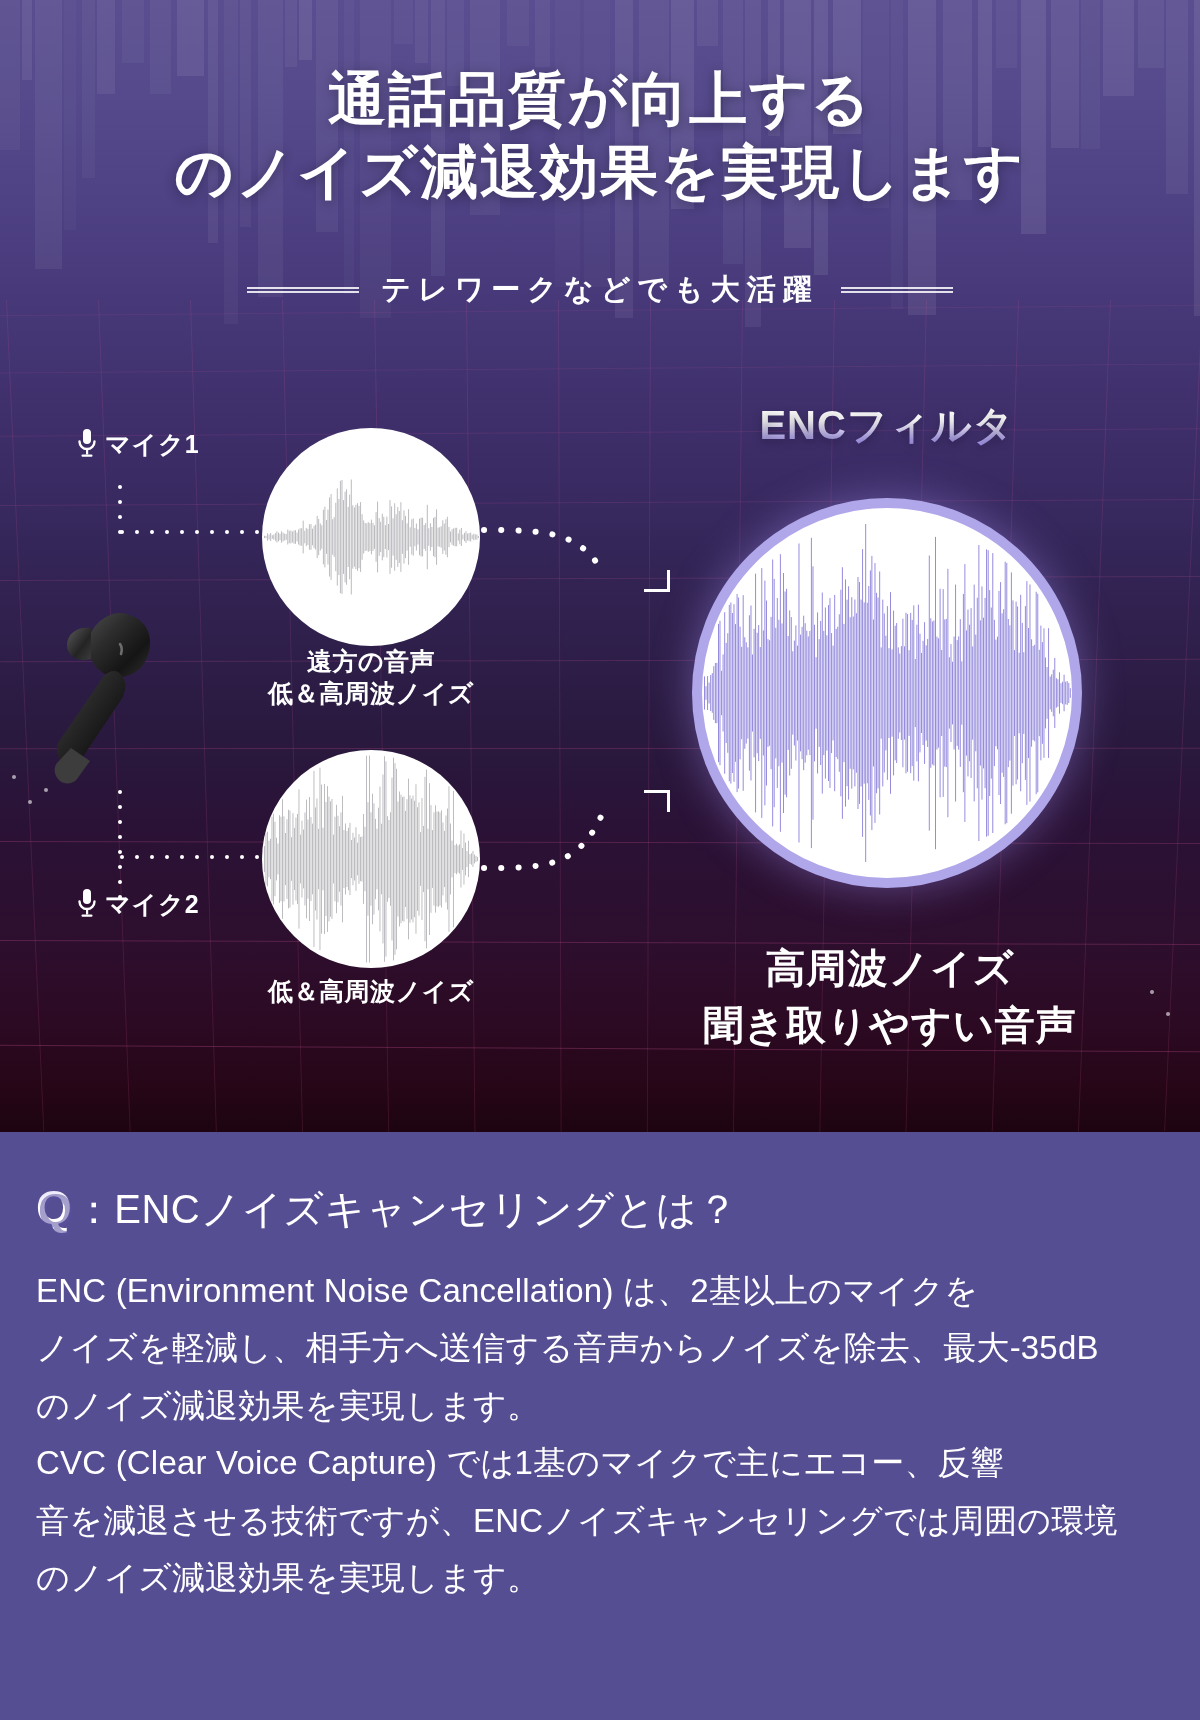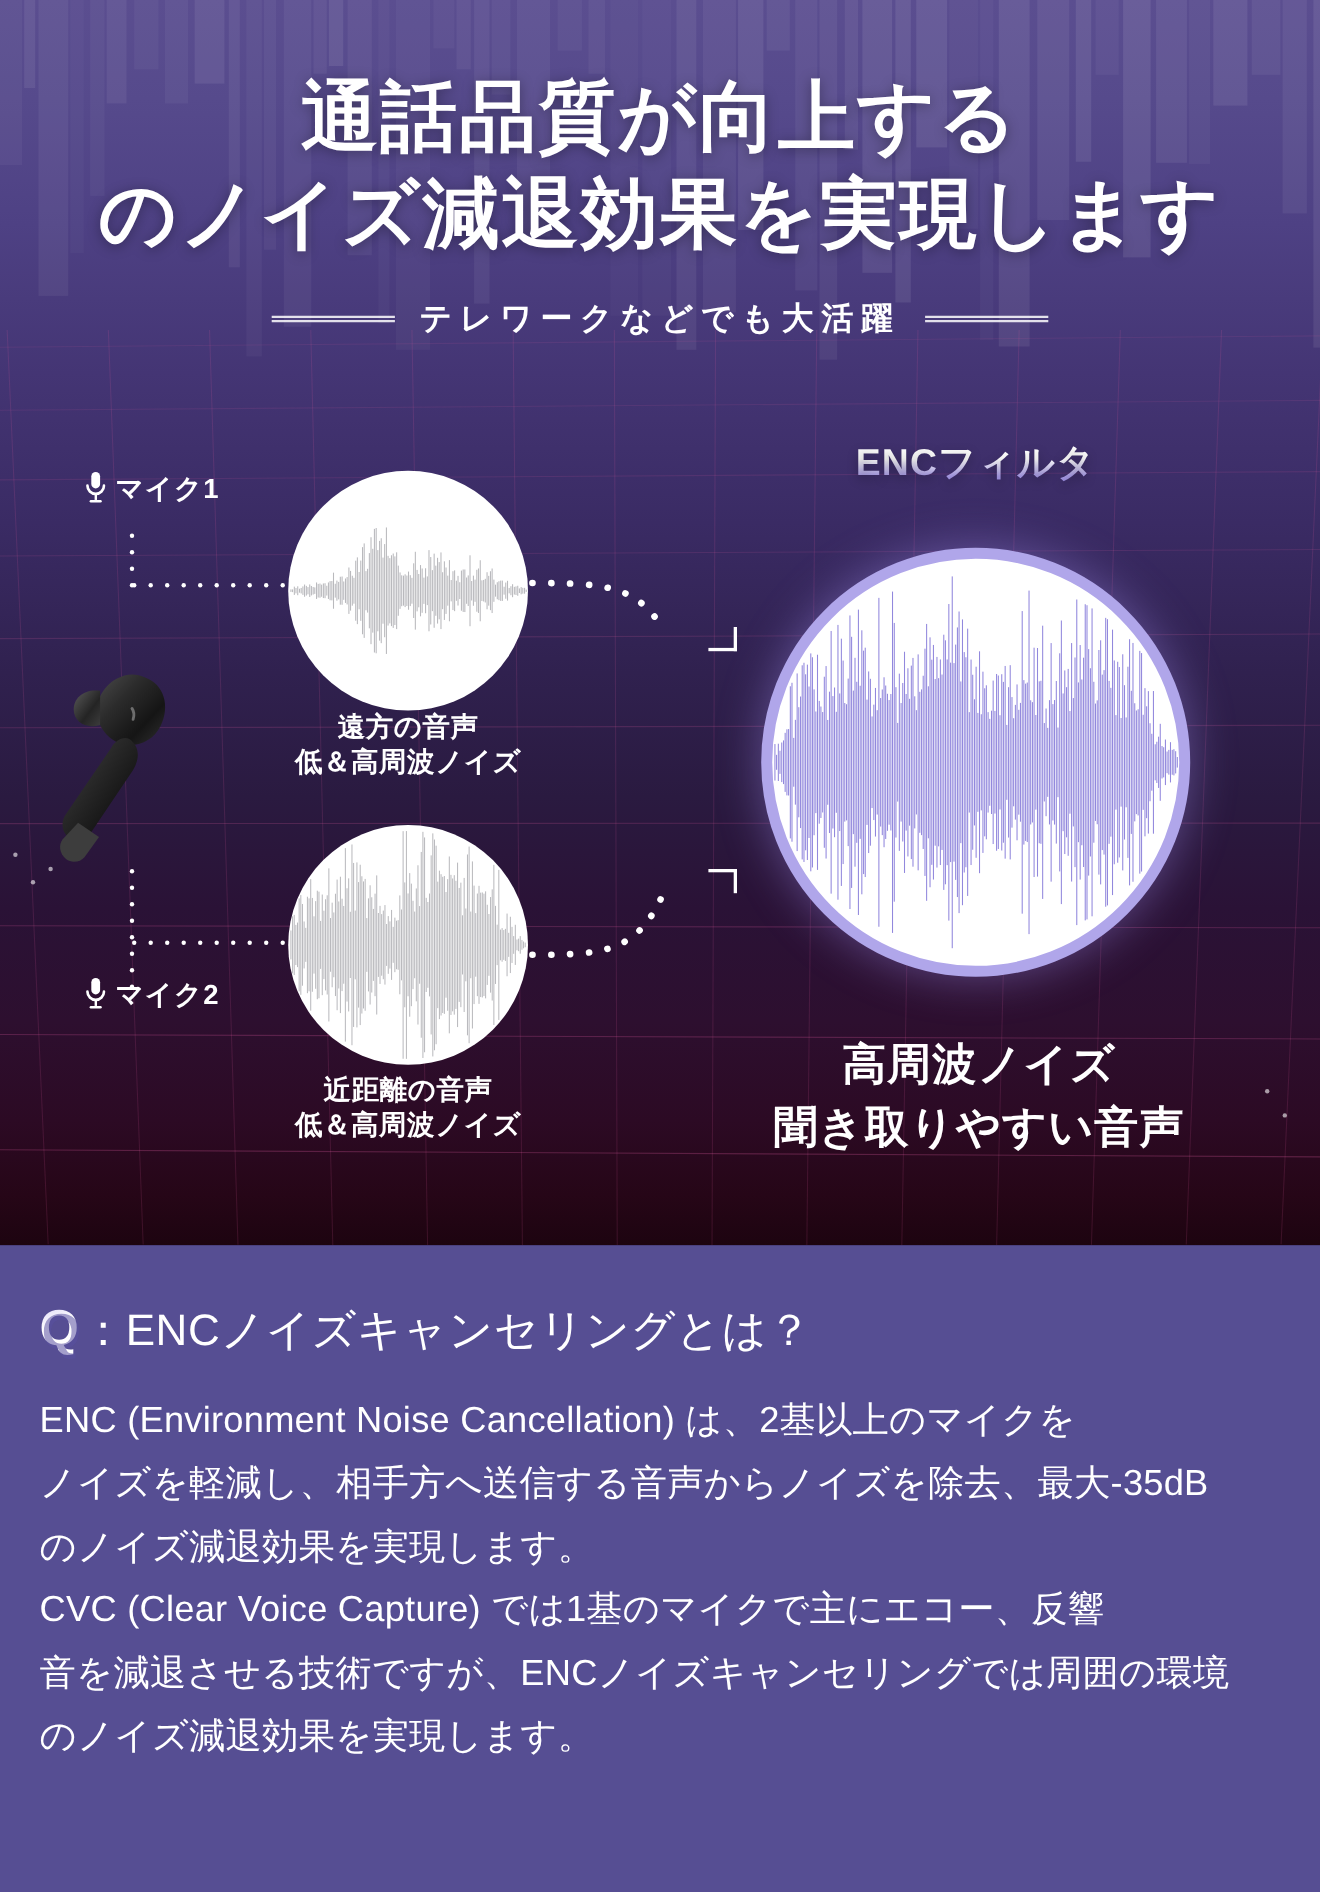--- a/index.html
+++ b/index.html
@@ -36,21 +36,21 @@
   
   .grid-wrap{ position:absolute; left:0; top:300px; width:1200px; height:832px; overflow:hidden; }
   .gline-h{ position:absolute; left:-80px; width:1360px; height:1px; background:rgba(224,92,160,.40); }
   .gline-v{ position:absolute; top:0; width:1px; height:832px; background:rgba(224,92,160,.34);
             transform-origin:top center; }
   .sparkle{ position:absolute; width:4px; height:4px; border-radius:50%; background:rgba(255,255,255,.85); }
 
   
   .title-block{ position:absolute; left:0; top:62px; width:1200px; text-align:center; }
   .title-line{
-    color:#fff; font-weight:700; font-size:70px; letter-spacing:2px; line-height:1.26;
+    color:#fff; font-weight:700; font-size:58px; letter-spacing:2px; line-height:1.26;
     text-shadow:0 2px 12px rgba(0,0,0,.35);
   }
   .sub-wrap{ position:absolute; left:0; top:270px; width:1200px;
              display:flex; align-items:center; justify-content:center; gap:22px; }
   .sub-rule{ width:112px; height:0; border-top:2px solid rgba(255,255,255,.85);
              border-bottom:2px solid rgba(255,255,255,.85); height:6px; }
   .subtitle{ color:#fff; font-size:29px; letter-spacing:7px; font-weight:700; }
 
   
   .mic-label{ position:absolute; display:flex; align-items:flex-start; gap:7px; color:#fff;
@@ -71,21 +71,21 @@
             background:#fff; overflow:hidden; display:flex; align-items:center; justify-content:center; }
   .cap{ position:absolute; width:320px; text-align:center; color:#fff;
         font-size:25px; font-weight:700; line-height:1.28; letter-spacing:.5px; }
 
   
   .circ-big{ position:absolute; left:692px; top:498px; width:390px; height:390px; border-radius:50%;
              background:#fff; border:10px solid #b0a6ea; overflow:hidden;
              box-shadow:0 0 42px rgba(160,140,235,.45);
              display:flex; align-items:center; justify-content:center; }
   .enc-title{ position:absolute; left:692px; top:398px; width:390px; text-align:center;
-              font-size:34px; font-weight:800; letter-spacing:1px;
+              font-size:40px; font-weight:800; letter-spacing:1px;
               background:linear-gradient(180deg,#ffffff 8%,#ffffff 42%,#a79ae6 76%,#8d7ed8 100%);
               -webkit-background-clip:text; background-clip:text; color:transparent;
               text-shadow:0 3px 10px rgba(0,0,0,.25); }
   .enc-cap{ position:absolute; left:640px; top:940px; width:500px; text-align:center; color:#fff;
             font-size:40px; font-weight:700; line-height:1.42; letter-spacing:1px; }
 
   
   .corner{ position:absolute; width:26px; height:22px; border-right:3px solid #fff; border-bottom:3px solid #fff; }
 
   
@@ -584,21 +584,20 @@
           <rect x="206.0" y="90.7" width="0.93" height="36.5" fill="#b9b9bd"></rect>
           <rect x="207.5" y="104.1" width="0.93" height="9.8" fill="#b9b9bd"></rect>
           <rect x="209.0" y="103.3" width="0.93" height="11.4" fill="#b9b9bd"></rect>
           <rect x="210.5" y="101.0" width="0.93" height="16.0" fill="#b9b9bd"></rect>
           <rect x="212.0" y="104.5" width="0.93" height="8.9" fill="#b9b9bd"></rect>
           <rect x="213.5" y="105.9" width="0.93" height="6.2" fill="#b9b9bd"></rect>
           <rect x="215.0" y="106.9" width="0.93" height="4.2" fill="#b9b9bd"></rect>
         </svg>
     </div>
     <div class="cap" style="left:211px; top:975px;">
-      <div>近距離の音声</div>
       <div>低＆高周波ノイズ</div>
     </div>
 
     <div class="enc-title">ENCフィルタ</div>
 
     <div class="circ-big">
       <svg id="wf3" viewBox="0 0 370 370" width="370" height="370">
           <rect x="2.0" y="168.4" width="0.96" height="33.2" fill="#9288dd"></rect>
           <rect x="3.5" y="178.2" width="0.96" height="13.6" fill="#9288dd"></rect>
           <rect x="5.1" y="168.1" width="0.96" height="33.9" fill="#9288dd"></rect>

